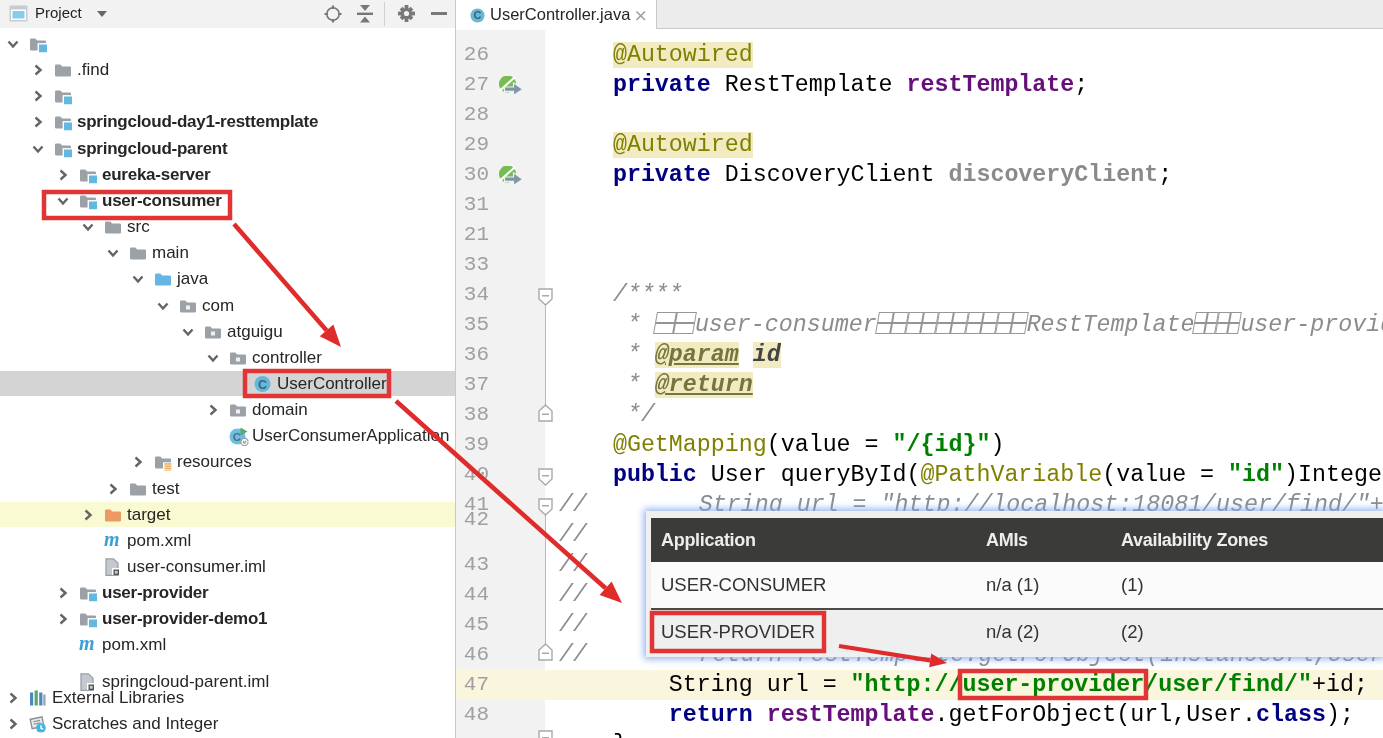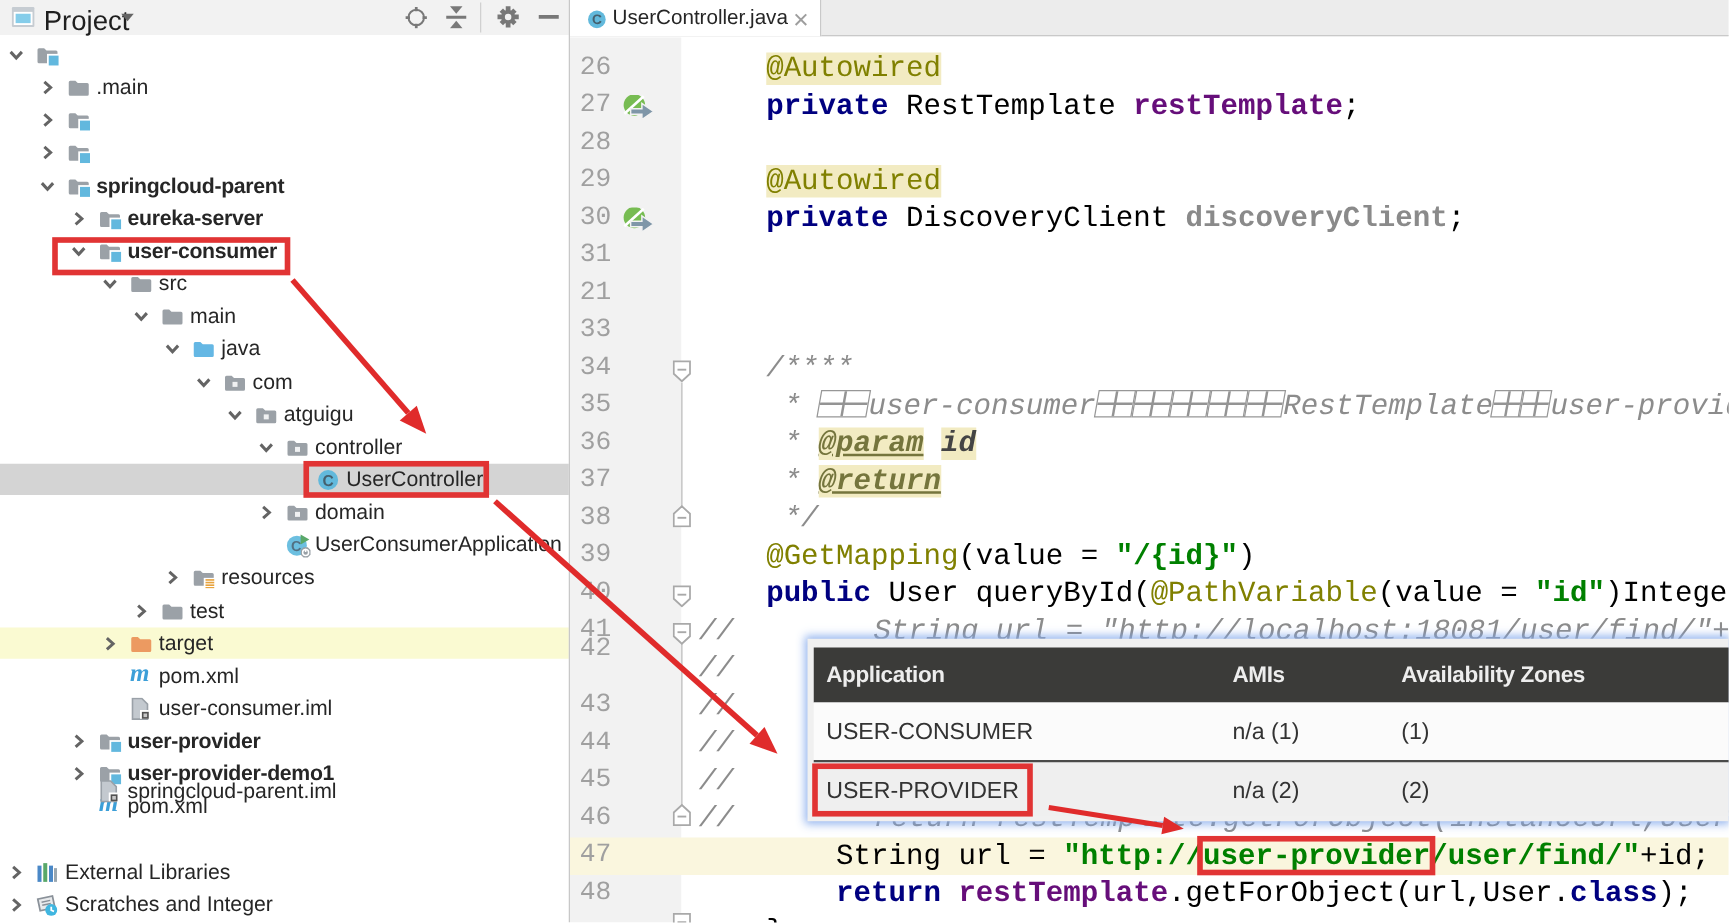--- a/index.html
+++ b/index.html
@@ -51,21 +51,21 @@
 #overlay{position:absolute;left:0;top:0;width:1383px;height:738px;z-index:60;pointer-events:none}
 </style></head><body>
 <div id="panel"></div>
 <div id="phead"></div>
 
 <svg class="abs" style="left:9px;top:5px" width="19" height="17" viewBox="0 0 19 17">
 <rect x="0.5" y="0.5" width="18" height="16" fill="#c6ccd2" rx="1"></rect>
 <rect x="2" y="4.5" width="15" height="10.5" fill="#fff"></rect>
 <rect x="3.5" y="6" width="12" height="7.5" fill="#85cdea"></rect>
   </svg>
-<div class="abs" style="left:35px;top:4px;font-size:22px;color:#1f1f1f">Project</div>
+<div class="abs" style="left:35px;top:4px;font-size:15px;color:#1f1f1f">Project</div>
 <svg class="abs" style="left:96px;top:10px" width="12" height="8">
     <polygon points="1,1 11,1 6,7" fill="#666"></polygon>
   </svg>
 <svg class="abs" style="left:324px;top:5px" width="18" height="18" viewBox="0 0 18 18" fill="none" stroke="#787878" stroke-width="1.6">
 <circle cx="9" cy="9" r="6.2"></circle>
     <path d="M9 0.5 V4 M9 14 V17.5 M0.5 9 H4 M14 9 H17.5" stroke-width="2.2"></path>
   </svg>
 <svg class="abs" style="left:356px;top:4px" width="18" height="19" viewBox="0 0 18 19">
 <polygon points="4,1 14,1 9,7" fill="#787878"></polygon>
     <rect x="1" y="8.6" width="16" height="2.4" fill="#787878"></rect>
@@ -98,41 +98,42 @@
       <rect x="10" y="9" width="8" height="8" fill="#62b8de"></rect>
     </svg>
   </div>
 <div class="trow" style="top:57.2px">
     <svg class="chev" style="left:31px" width="14" height="14" viewBox="0 0 14 14" fill="none" stroke="#646464" stroke-width="2.4">
       <path d="M4.5 2.5 L9.5 7 L4.5 11.5"></path>
     </svg>
     <svg class="icon" style="left:54px" width="18" height="17" viewBox="0 0 18 17">
       <path d="M1 4.2 q0-1.2 1.2-1.2 h4.1 l1.9 1.9 h7.6 q1.2 0 1.2 1.2 v7.7 q0 1.2 -1.2 1.2 H2.2 Q1 15 1 13.8 Z" fill="#9ba1a7"></path>
     </svg>
-    <div class="lbl" style="left:77px">.main</div>
+    <div class="lbl" style="left:77px">.find</div>
   </div>
 <div class="trow" style="top:83.3px">
     <svg class="chev" style="left:31px" width="14" height="14" viewBox="0 0 14 14" fill="none" stroke="#646464" stroke-width="2.4">
       <path d="M4.5 2.5 L9.5 7 L4.5 11.5"></path>
     </svg>
     <svg class="icon" style="left:54px" width="18" height="17" viewBox="0 0 18 17">
       <path d="M1 4.2 q0-1.2 1.2-1.2 h4.1 l1.9 1.9 h7.6 q1.2 0 1.2 1.2 v7.7 q0 1.2 -1.2 1.2 H2.2 Q1 15 1 13.8 Z" fill="#9ba1a7"></path>
       <rect x="8.6" y="7.6" width="9.4" height="9.4" fill="#fff"></rect>
       <rect x="10" y="9" width="8" height="8" fill="#62b8de"></rect>
     </svg>
   </div>
 <div class="trow" style="top:109.4px">
     <svg class="chev" style="left:31px" width="14" height="14" viewBox="0 0 14 14" fill="none" stroke="#646464" stroke-width="2.4">
       <path d="M4.5 2.5 L9.5 7 L4.5 11.5"></path>
     </svg>
     <svg class="icon" style="left:54px" width="18" height="17" viewBox="0 0 18 17">
       <path d="M1 4.2 q0-1.2 1.2-1.2 h4.1 l1.9 1.9 h7.6 q1.2 0 1.2 1.2 v7.7 q0 1.2 -1.2 1.2 H2.2 Q1 15 1 13.8 Z" fill="#9ba1a7"></path>
       <rect x="8.6" y="7.6" width="9.4" height="9.4" fill="#fff"></rect>
       <rect x="10" y="9" width="8" height="8" fill="#62b8de"></rect>
     </svg>
+    <div class="lbl" style="left:77px"><span class="b">springcloud-day1-resttemplate</span></div>
   </div>
 <div class="trow" style="top:135.6px">
     <svg class="chev" style="left:31px" width="14" height="14" viewBox="0 0 14 14" fill="none" stroke="#646464" stroke-width="2.4">
       <path d="M2.5 4.5 L7 9.5 L11.5 4.5"></path>
     </svg>
     <svg class="icon" style="left:54px" width="18" height="17" viewBox="0 0 18 17">
       <path d="M1 4.2 q0-1.2 1.2-1.2 h4.1 l1.9 1.9 h7.6 q1.2 0 1.2 1.2 v7.7 q0 1.2 -1.2 1.2 H2.2 Q1 15 1 13.8 Z" fill="#9ba1a7"></path>
       <rect x="8.6" y="7.6" width="9.4" height="9.4" fill="#fff"></rect>
       <rect x="10" y="9" width="8" height="8" fill="#62b8de"></rect>
     </svg>
@@ -309,21 +310,21 @@
       <path d="M1 4.2 q0-1.2 1.2-1.2 h4.1 l1.9 1.9 h7.6 q1.2 0 1.2 1.2 v7.7 q0 1.2 -1.2 1.2 H2.2 Q1 15 1 13.8 Z" fill="#9ba1a7"></path>
       <rect x="8.6" y="7.6" width="9.4" height="9.4" fill="#fff"></rect>
       <rect x="10" y="9" width="8" height="8" fill="#62b8de"></rect>
     </svg>
     <div class="lbl" style="left:102px"><span class="b">user-provider-demo1</span></div>
   </div>
 <div class="trow" style="top:632.4px">
     <div class="icon" style="left:79px;width:18px;height:20px;font-family:'Liberation Serif',serif;font-style:italic;font-weight:bold;font-size:20px;color:#3c9fd8;line-height:17px">m</div>
     <div class="lbl" style="left:102px">pom.xml</div>
   </div>
-<div class="trow" style="top:620px">
+<div class="trow" style="top:669px">
     <svg class="icon" style="left:79px" width="16" height="18" viewBox="0 0 16 18">
       <path d="M2 0.8 h7.5 l4.5 4.5 v12 h-12 z" fill="#c3c9cf" stroke="#9aa1a8" stroke-width="1.3"></path>
       <rect x="8" y="10" width="7" height="7" fill="#fff"></rect>
       <rect x="9.5" y="11.5" width="5.5" height="5.5" fill="#525252"></rect>
       <rect x="10.8" y="12.8" width="2.9" height="2.9" fill="#c8c8c8"></rect>
     </svg>
     <div class="lbl" style="left:102px">springcloud-parent.iml</div>
   </div>
 <div class="trow" style="top:684.8px">
     <svg class="chev" style="left:6px" width="14" height="14" viewBox="0 0 14 14" fill="none" stroke="#646464" stroke-width="2.4">

